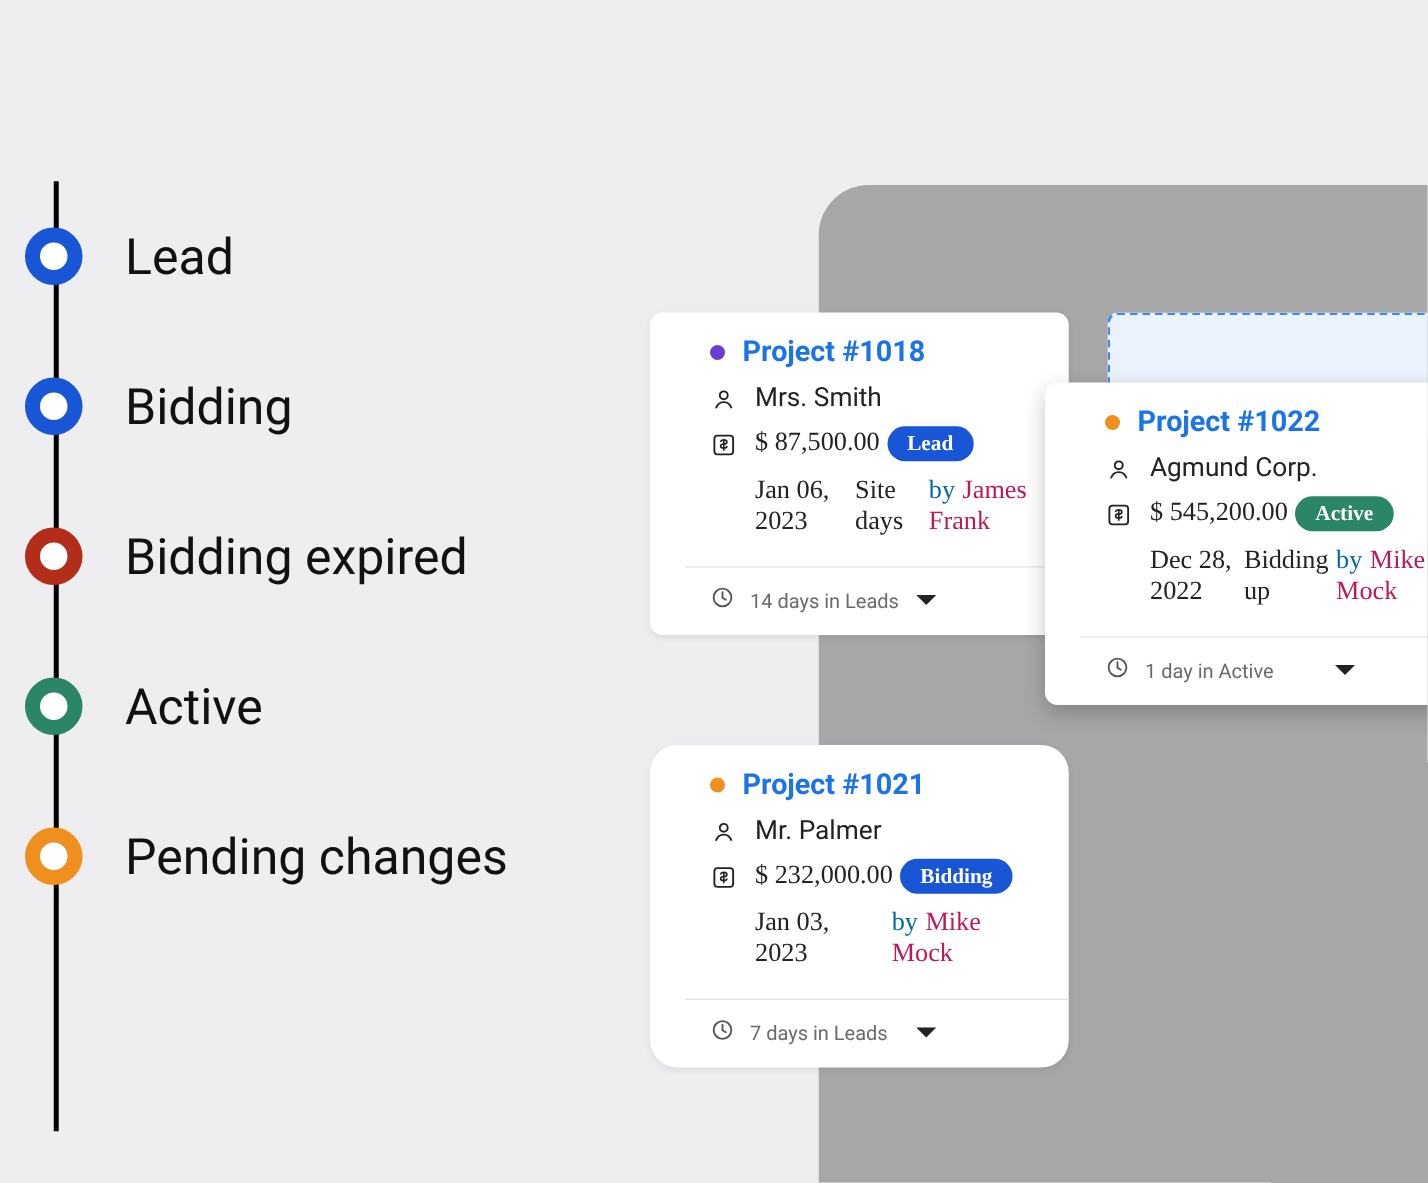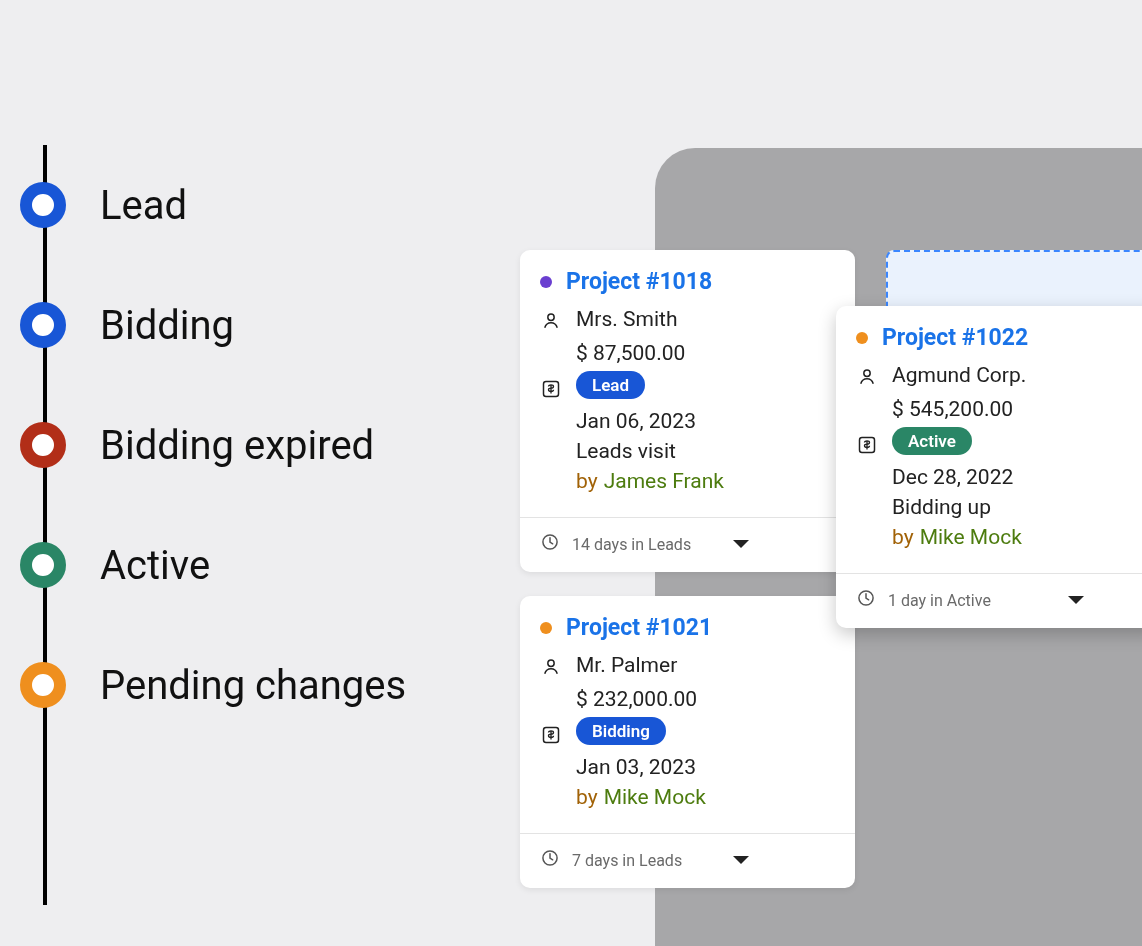--- a/index.html
+++ b/index.html
@@ -72,87 +72,88 @@
   }
 
   
   .card {
     position: absolute;
     width: 335px;
     background: #fff;
     border-radius: 10px;
     box-shadow: 0 2px 6px rgba(0,0,0,.08);
     overflow: hidden;
+    padding-left: 28px;
   }
   .card-body { padding: 18px 20px 14px 20px; }
   .card-title-row {
     display: flex;
     align-items: center;
     gap: 14px;
     margin-bottom: 12px;
   }
   .status-dot {
     width: 12px; height: 12px;
     border-radius: 50%;
     flex-shrink: 0;
   }
   .card-title {
     color: #1a73e8;
     font-weight: 700;
     font-size: 23px;
   }
   .row {
     display: flex;
-    align-items: flex-end;
+    align-items: center;
     gap: 14px;
     margin-bottom: 10px;
     font-size: 21px;
   }
   .row .icon-slot {
     width: 22px;
     display: flex;
     justify-content: center;
     padding-top: 2px;
     flex-shrink: 0;
   }
   .row .icon-slot svg { width: 20px; height: 20px; }
-  .stack { display: flex; flex-direction: column; gap: 6px; }
+  .stack { display: flex; flex-direction: row; gap: 6px; font-family: Liberation Serif, serif; }
   .badge {
     display: inline-block;
     padding: 4px 16px;
     border-radius: 999px;
     color: #fff;
     font-size: 17px;
     font-weight: 600;
     width: fit-content;
   }
   .by-line { font-size: 21px; }
-  .by-line .by { color: #a16207; margin-right: 6px; }
-  .by-line .who { color: #4d7c0f; }
+  .by-line .by { color: #0369a1; margin-right: 6px; }
+  .by-line .who { color: #be185d; }
 
   .card-footer {
     border-top: 1px solid #e3e3e3;
     padding: 14px 20px 16px 20px;
     display: flex;
     align-items: center;
     gap: 12px;
     font-size: 16px;
     color: #6a6a6a;
     position: relative;
   }
   .card-footer svg { width: 20px; height: 20px; flex-shrink:0; }
   .caret {
     position: absolute;
     right: 104px;
   }
   .caret svg { width: 20px; height: 12px; }
 
   
   #card-1018 { left: 520px; top: 250px; }
-  #card-1021 { left: 520px; top: 596px; }
+  #card-1021 { left: 520px; top: 596px; border-radius: 22px; }
   #card-1022 { left: 836px; top: 306px; width: 330px; box-shadow: 0 6px 18px rgba(0,0,0,.22); }
 
   #card-1022 .caret { right: 80px; }
 </style>
 </head>
 <body>
 
 <svg width="0" height="0" style="position:absolute">
   <defs>
     <g id="i-person">
@@ -223,21 +224,21 @@
         </span>
       <div class="stack">
         <span>$ 87,500.00</span>
         <span class="badge" style="background:#1856d6">Lead</span>
       </div>
     </div>
     <div class="row">
       <span class="icon-slot"></span>
       <div class="stack">
         <span>Jan 06, 2023</span>
-        <span>Leads visit</span>
+        <span>Site days</span>
         <span class="by-line">
           <span class="by">by</span><span class="who">James Frank</span>
         </span>
       </div>
     </div>
   </div>
   <div class="card-footer">
     <span><svg viewBox="0 0 24 24">
           <use href="#i-clock"></use>
         </svg></span>

